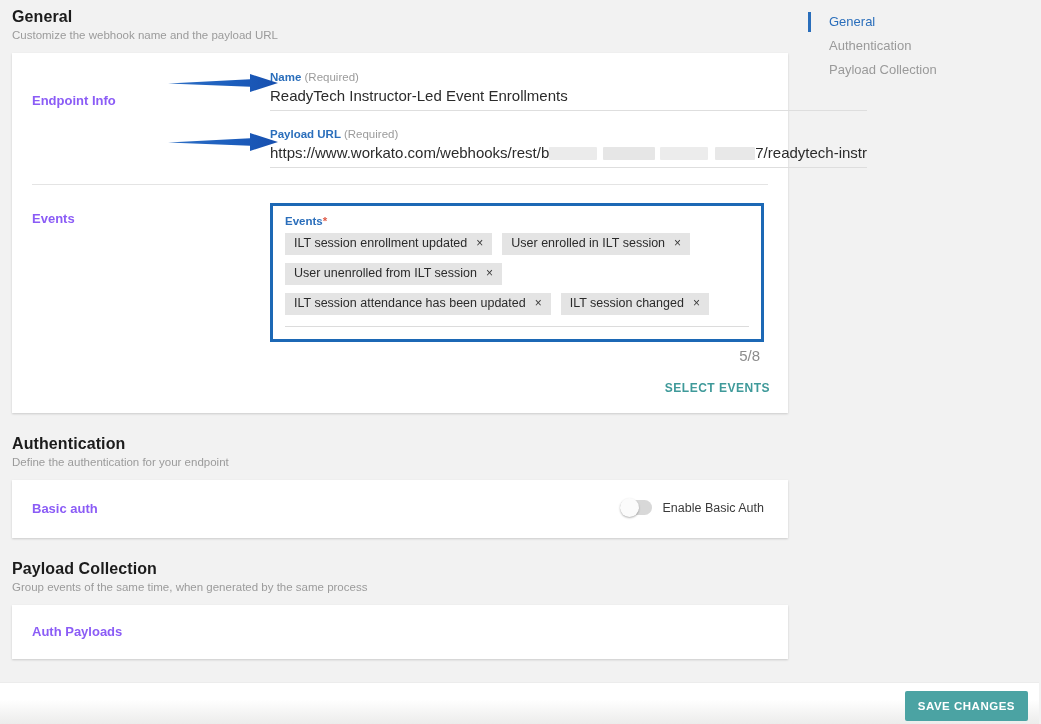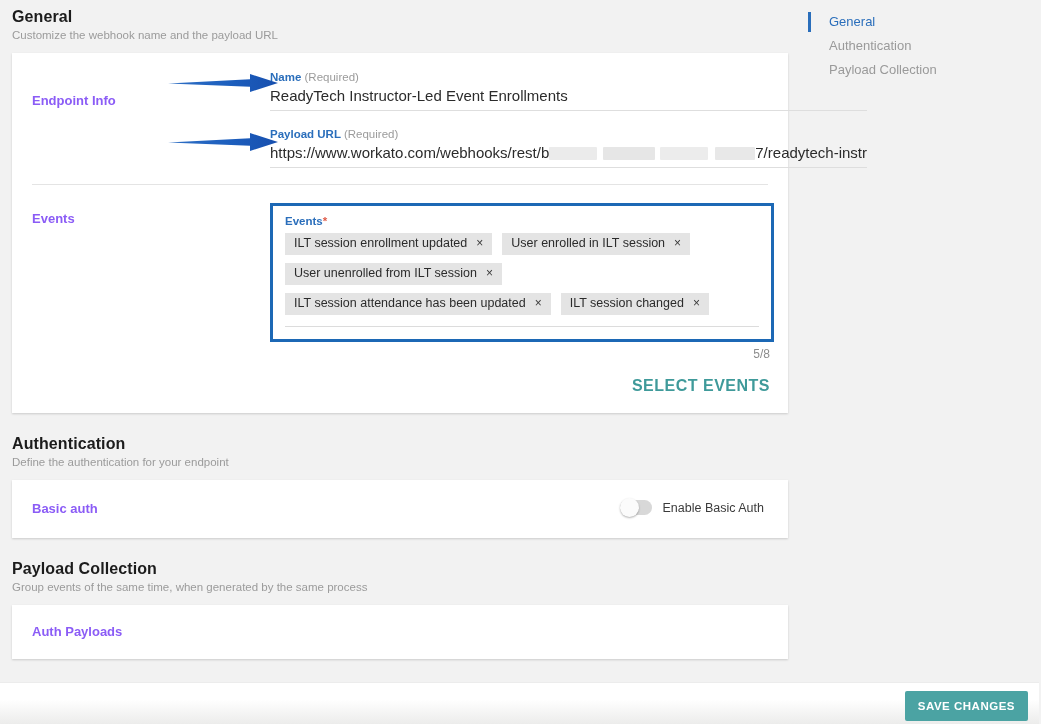--- a/index.html
+++ b/index.html
@@ -137,21 +137,21 @@
   .redact.b4 { width: 40px; background:#e8e8e8; margin-left:7px; }
 
   .divider {
     height: 1px;
     background: #e4e4e4;
     margin: 0 20px;
   }
 
   
   .events-body { display: flex; padding: 18px 0 0 0; }
-  .events-right { flex: 1; padding-right: 14px; }
+  .events-right { flex: 1; padding-right: 24px; }
 
   .events-box {
     border: 3px solid #1c68b5;
     padding: 9px 12px 12px 12px;
     background: #fff;
   }
   .events-box-label {
     font-size: 11.5px;
     font-weight: bold;
     color: #2a6ebb;
@@ -177,32 +177,32 @@
     cursor: default;
   }
   .chip .x {
     margin-left: 9px;
     font-size: 12px;
     color: #3a3a3a;
     cursor: pointer;
   }
   .counter {
     text-align: right;
-    font-size: 12px;
+    font-size: 15px;
     color: #8c8c8c;
     margin-top: 5px;
     padding-right: 4px;
   }
   .select-events {
     text-align: right;
     padding: 16px 18px 18px 0;
   }
   .select-events a {
     color: #3f9a9a;
-    font-size: 16px;
+    font-size: 12px;
     font-weight: bold;
     letter-spacing: .5px;
     text-decoration: none;
     cursor: pointer;
   }
 
   
   .card-auth { padding: 20px 0 22px 0; }
   .auth-right {
     flex: 1;

